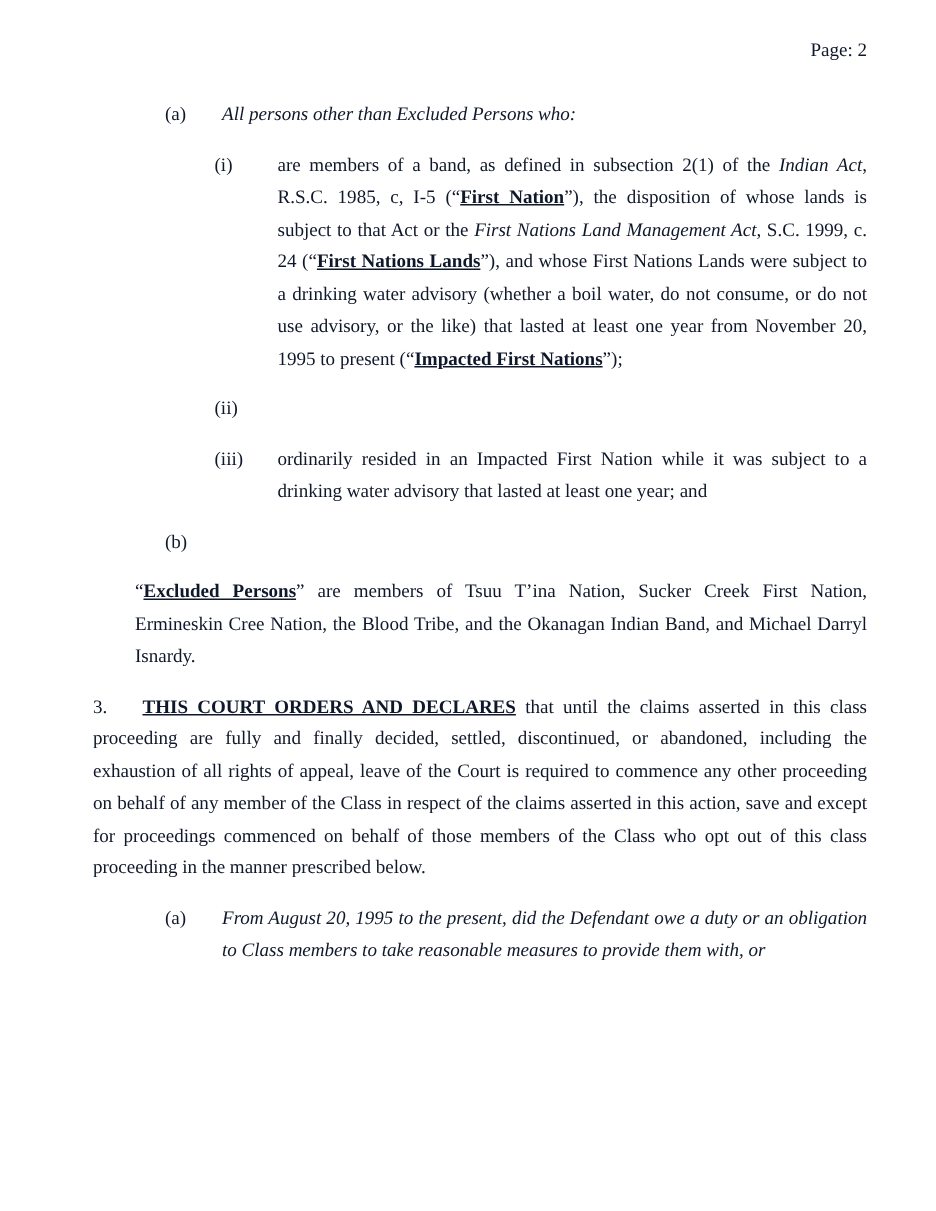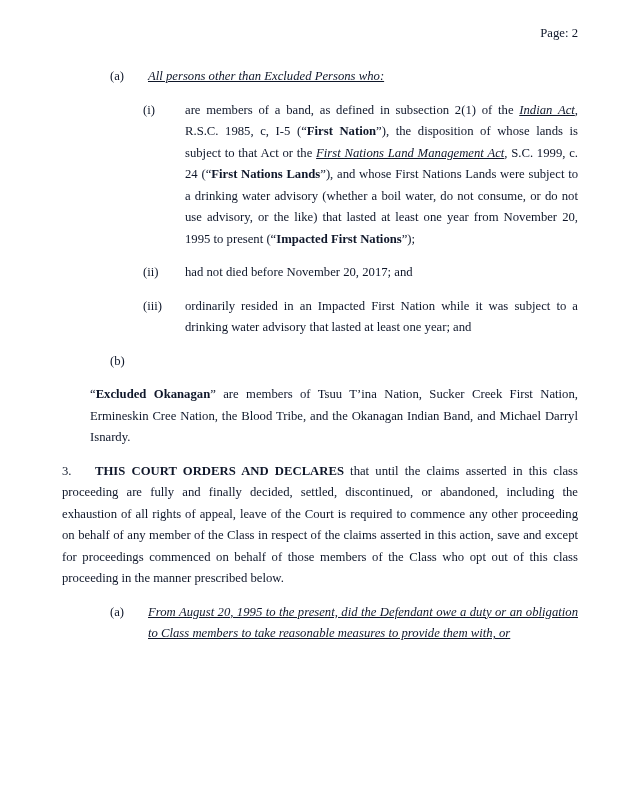--- a/index.html
+++ b/index.html
@@ -56,22 +56,22 @@
   }
   .indent-para {
     margin-left: 28px;
     text-align: justify;
   }
   .num-label {
     display: inline-block;
     width: 33px;
   }
   .seg-n { font-weight: normal; font-style: normal; }
-  .seg-b { font-weight: bold; }
-  .seg-i { font-style: italic; text-decoration: underline; }
+  .seg-b { font-weight: bold; text-decoration: underline; }
+  .seg-i { font-style: italic; }
   .seg-bi { font-weight: bold; font-style: italic; }
 </style>
 </head>
 <body>
 
 <div class="page">
 
   <div class="page-number">Page: 2</div>
 
   <div class="content">
@@ -81,33 +81,32 @@
       <span class="item-text"><span class="seg-i">All persons other than Excluded Persons who:</span></span>
     </div>
 
     <div class="block item item-i">
       <span class="item-label">(i)</span>
       <span class="item-text"><span class="seg-n">are members of a band, as defined in subsection 2(1) of the </span><span class="seg-i">Indian Act</span><span class="seg-n">, R.S.C. 1985, c, I-5 (“</span><span class="seg-b">First Nation</span><span class="seg-n">”), the disposition of whose lands is subject to that Act or the </span><span class="seg-i">First Nations Land Management Act</span><span class="seg-n">, S.C. 1999, c. 24 (“</span><span class="seg-b">First Nations Lands</span><span class="seg-n">”), and whose First Nations Lands were subject to a drinking water advisory (whether a boil water, do not consume, or do not use advisory, or the like) that lasted at least one year from November 20, 1995 to present (“</span><span class="seg-b">Impacted First Nations</span><span class="seg-n">”);</span></span>
     </div>
 
     <div class="block item item-i">
       <span class="item-label">(ii)</span>
-      <span class="item-text"><span class="seg-n">had not died before November 20, 2017; and</span></span>
     </div>
 
     <div class="block item item-i">
       <span class="item-label">(iii)</span>
       <span class="item-text"><span class="seg-n">ordinarily resided in an Impacted First Nation while it was subject to a drinking water advisory that lasted at least one year; and</span></span>
     </div>
 
     <div class="block item item-a">
       <span class="item-label">(b)</span>
     </div>
 
-    <p class="block indent-para"><span><span class="seg-n">“</span><span class="seg-b">Excluded Okanagan</span><span class="seg-n">” are members of Tsuu T’ina Nation, Sucker Creek First Nation, Ermineskin Cree Nation, the Blood Tribe, and the Okanagan Indian Band, and Michael Darryl Isnardy.</span></span></p>
+    <p class="block indent-para"><span><span class="seg-n">“</span><span class="seg-b">Excluded Persons</span><span class="seg-n">” are members of Tsuu T’ina Nation, Sucker Creek First Nation, Ermineskin Cree Nation, the Blood Tribe, and the Okanagan Indian Band, and Michael Darryl Isnardy.</span></span></p>
 
     <p class="block para"><span class="num-label">3.</span><span><span class="seg-b">THIS COURT ORDERS AND DECLARES</span><span class="seg-n"> that until the claims asserted in this class proceeding are fully and finally decided, settled, discontinued, or abandoned, including the exhaustion of all rights of appeal, leave of the Court is required to commence any other proceeding on behalf of any member of the Class in respect of the claims asserted in this action, save and except for proceedings commenced on behalf of those members of the Class who opt out of this class proceeding in the manner prescribed below.</span></span></p>
 
 
     <div class="block item item-a">
       <span class="item-label">(a)</span>
       <span class="item-text"><span class="seg-i">From August 20, 1995 to the present, did the Defendant owe a duty or an obligation to Class members to take reasonable measures to provide them with, or</span></span>
     </div>
 
   </div>

